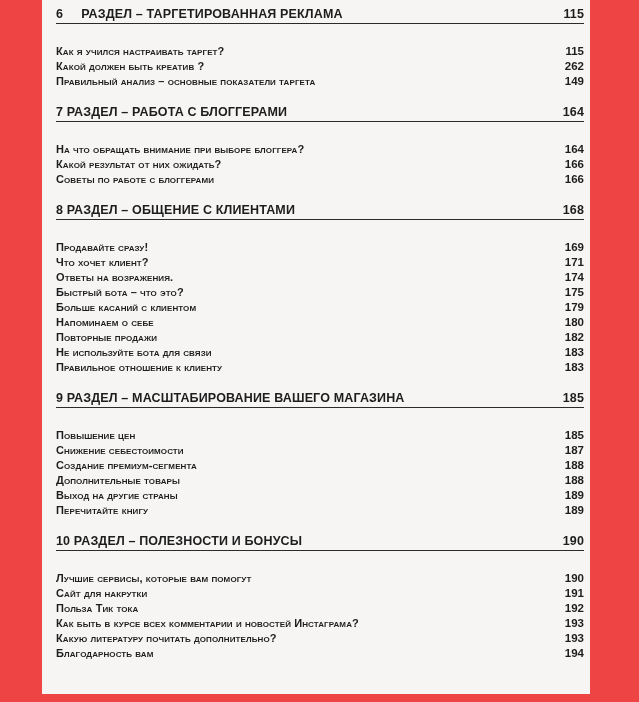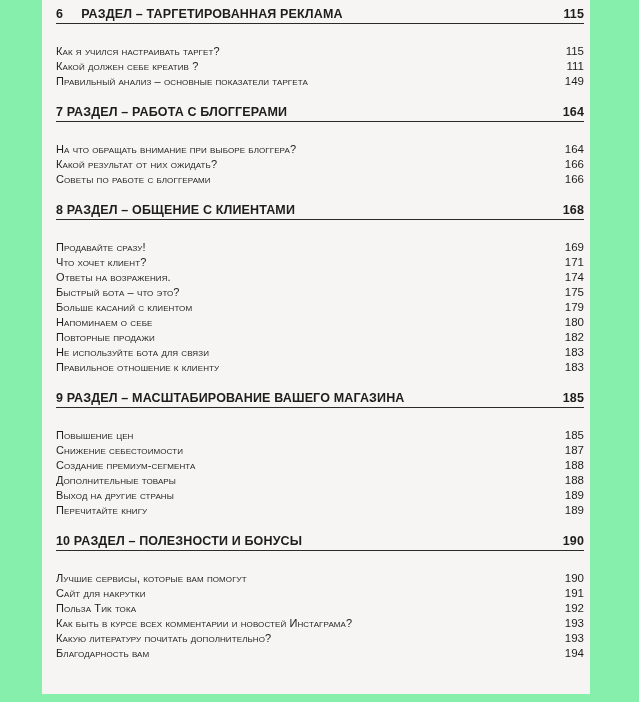--- a/index.html
+++ b/index.html
@@ -2,61 +2,61 @@
 <html><head>
 <meta charset="utf-8">
 <style>
   * { box-sizing: border-box; }
   html, body {
     margin: 0; padding: 0;
     width: 639px; height: 702px;
     background: #ffffff;
     font-family: "Liberation Sans", sans-serif;
   }
-  .canvas { position: relative; width: 639px; height: 702px; background: #86efac; overflow: hidden; }
+  .canvas { position: relative; width: 639px; height: 702px; background: #ef4444; overflow: hidden; }
   .page {
     position: absolute; left: 42px; top: 0;
     width: 548px; height: 694px;
     background: #f6f5f4;
     padding: 8px 6px 0 14px;
   }
   .toc-section { margin: 0; padding: 0; }
   .toc-section + .toc-section .heading { margin-top: 17px; }
   .heading {
     display: flex; justify-content: space-between; align-items: flex-end;
     font-size: 12.5px; font-weight: bold; color: #1d1d1d;
     line-height: 13px; padding-bottom: 2px;
     border-bottom: 1.6px solid #2b2b2b;
     white-space: pre; letter-spacing: 0.15px;
   }
   .h-page { font-weight: bold; }
   .items { margin-top: 20px; }
   .row {
     display: flex; justify-content: space-between; align-items: flex-start;
-    line-height: 15px; font-size: 11px; font-weight: normal; color: #1d1d1d;
+    line-height: 15px; font-size: 11px; font-weight: bold; color: #1d1d1d;
   }
   .row .t { font-variant: small-caps; letter-spacing: 0.1px; padding-right: 12px; }
   .row .p { font-size: 11.5px; }
 </style>
 </head>
 <body>
 
 <div class="canvas">
   <div class="page">
     <div id="sections">
         <section class="toc-section">
           <div class="heading"><span class="h-label">6&nbsp;&nbsp;&nbsp;&nbsp;&nbsp;РАЗДЕЛ – ТАРГЕТИРОВАННАЯ РЕКЛАМА</span><span class="h-page">115</span></div>
           <div class="items">
             <div class="row">
               <span class="t">Как я учился настраивать таргет?</span>
               <span class="p">115</span>
             </div>
             <div class="row">
-              <span class="t">Какой должен себе креатив ?</span>
-              <span class="p">111</span>
+              <span class="t">Какой должен быть креатив ?</span>
+              <span class="p">262</span>
             </div>
             <div class="row">
               <span class="t">Правильный анализ – основные показатели таргета</span>
               <span class="p">149</span>
             </div>
           </div>
         </section>
         <section class="toc-section">
           <div class="heading"><span class="h-label">7 РАЗДЕЛ – РАБОТА С БЛОГГЕРАМИ</span><span class="h-page">164</span></div>
           <div class="items">

